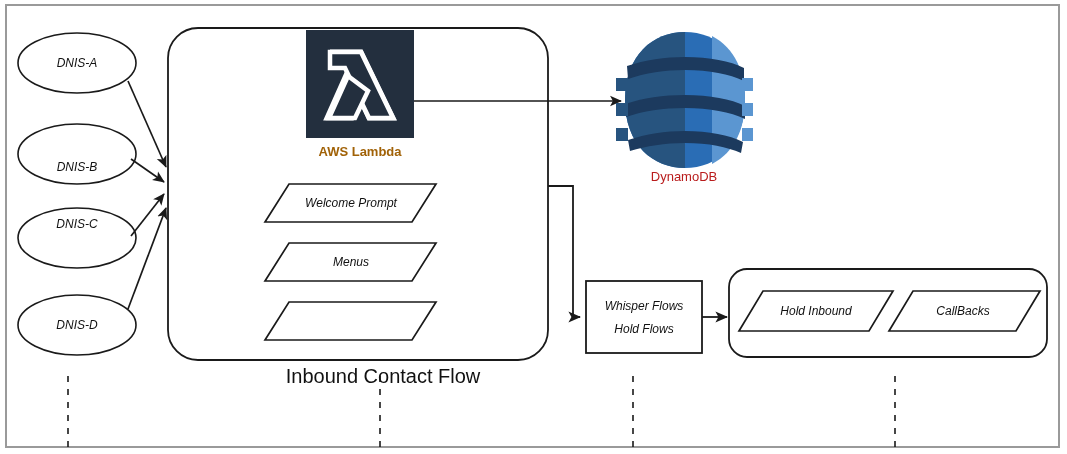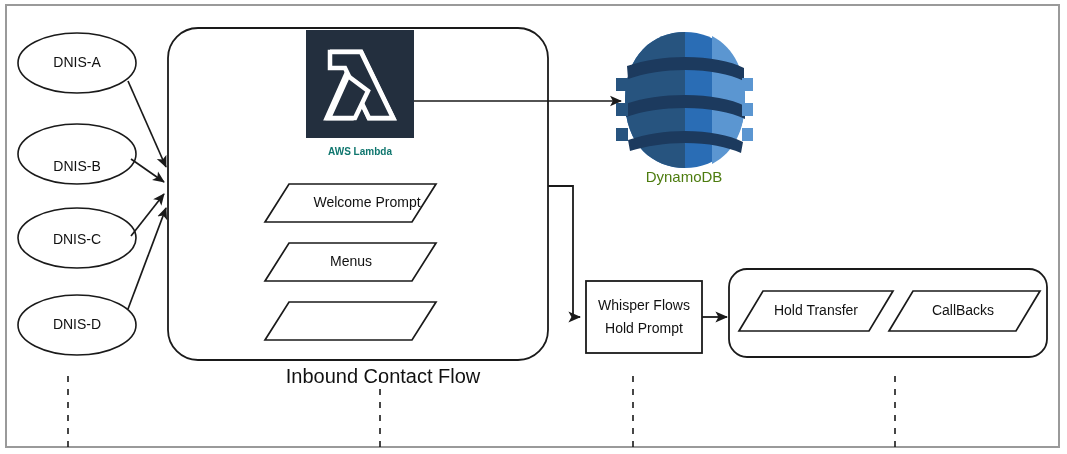--- a/index.html
+++ b/index.html
@@ -29,24 +29,24 @@
   
   .lbl{
     position:absolute;
     color:#111111;
     font-size:15px;
     line-height:1.25;
     white-space:nowrap;
     text-align:center;
     pointer-events:none;
   }
-  .lbl.node{ font-size:14px; }
+  .lbl.node{ font-size:12px;font-style:italic; }
   .lbl.zone{ font-size:20px; }
-  .lbl.svc{ font-size:10px; font-weight:bold; color:#0f766e; }
-  .lbl.svc2{ font-size:15px; color:#4d7c0f; font-weight:normal; }
+  .lbl.svc{ font-size:13px; font-weight:bold; color:#a16207; }
+  .lbl.svc2{ font-size:13px; color:#b91c1c; font-weight:normal; }
   .ctr{ transform:translate(-50%,-50%); }
 </style>
 </head>
 <body>
 
 <div id="stage">
 
   <div id="frame"></div>
 
   <svg id="canvas" viewBox="0 0 1067 454">
@@ -128,30 +128,30 @@
     <g stroke="#1a1a1a" stroke-width="1.6" stroke-dasharray="6 7" fill="none">
       <line x1="68" y1="376" x2="68" y2="447"></line>
       <line x1="380" y1="376" x2="380" y2="447"></line>
       <line x1="633" y1="376" x2="633" y2="447"></line>
       <line x1="895" y1="376" x2="895" y2="447"></line>
     </g>
   </svg>
 
   <div class="lbl node ctr" style="left:77px;  top:63px;">DNIS-A</div>
   <div class="lbl node ctr" style="left:77px;  top:167px;text-align:center;">DNIS-B</div>
-  <div class="lbl node ctr" style="left:77px;  top:240px;">DNIS-C</div>
+  <div class="lbl node ctr" style="left:77px;  top:224px;">DNIS-C</div>
   <div class="lbl node ctr" style="left:77px;  top:325px;">DNIS-D</div>
 
   <div class="lbl svc ctr" style="left:360px; top:152px;">AWS Lambda</div>
   <div class="lbl svc2 ctr" style="left:684px; top:177px;">DynamoDB</div>
 
-  <div class="lbl node ctr" style="left:351px; top:203px;margin-left:16px;">Welcome Prompt</div>
+  <div class="lbl node ctr" style="left:351px; top:203px;">Welcome Prompt</div>
   <div class="lbl node ctr" style="left:351px; top:262px;">Menus</div>
 
   <div class="lbl node ctr" style="left:644px; top:306px;text-align:center;">Whisper Flows</div>
-  <div class="lbl node ctr" style="left:644px; top:329px;">Hold Prompt</div>
+  <div class="lbl node ctr" style="left:644px; top:329px;">Hold Flows</div>
 
-  <div class="lbl node ctr" style="left:816px; top:311px;">Hold Transfer</div>
+  <div class="lbl node ctr" style="left:816px; top:311px;">Hold Inbound</div>
   <div class="lbl node ctr" style="left:963px; top:311px;">CallBacks</div>
 
   <div class="lbl zone ctr" style="left:383px; top:376px;">Inbound Contact Flow</div>
 
 </div>
 
 </body></html>

